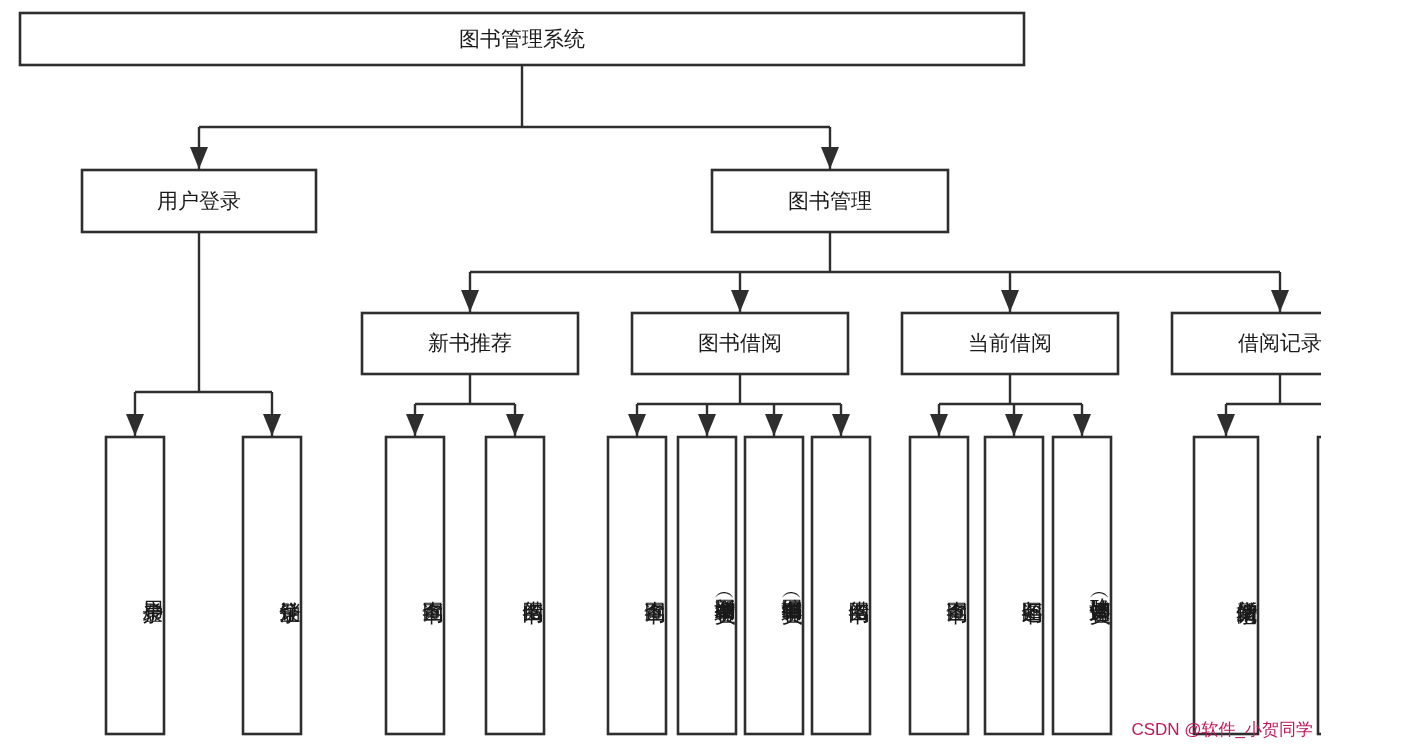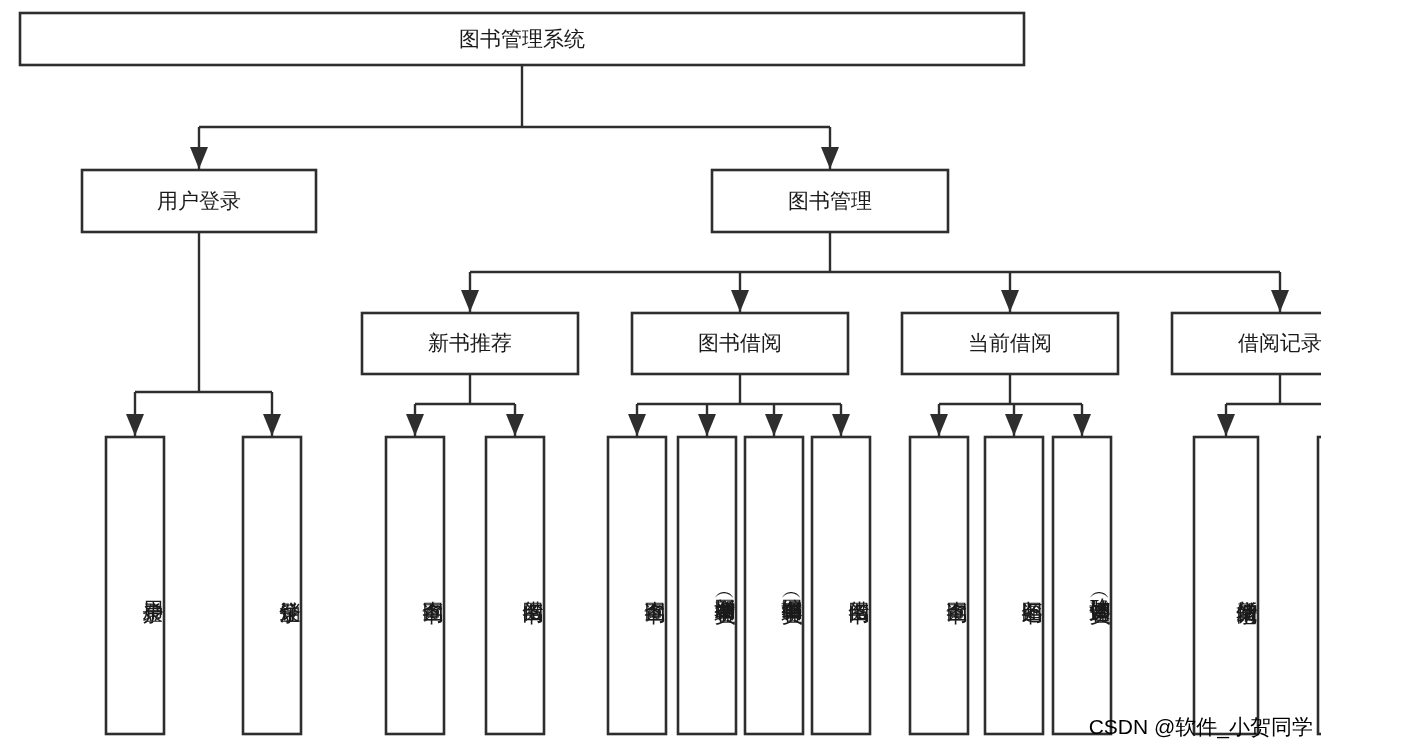--- a/index.html
+++ b/index.html
@@ -59,22 +59,22 @@
     align-items: flex-start;
     justify-content: center;
     white-space: nowrap;
     pointer-events: none;
   }
   .watermark {
     position: absolute;
     right: 8px;
     bottom: 6px;
     font-family: "Liberation Sans", "DejaVu Sans", sans-serif;
-    font-size: 21px;
-    color: #000000;
+    font-size: 17px;
+    color: #be185d;
     white-space: nowrap;
     user-select: none;
   }
 </style>
 </head>
 <body>
 
 <div id="diagram-root">
 
   <svg class="diagram-canvas" viewBox="0 0 1405 747">

